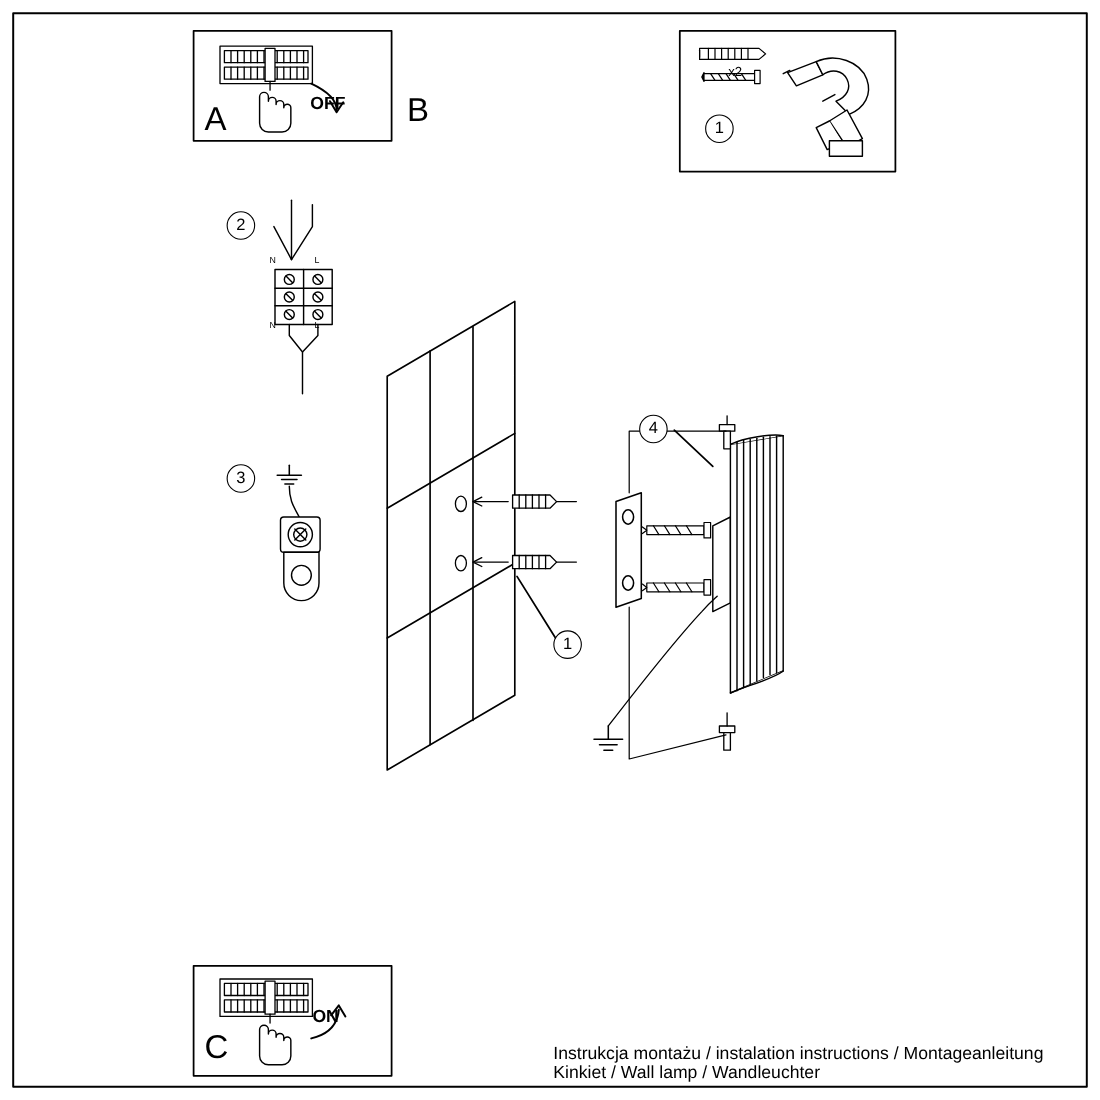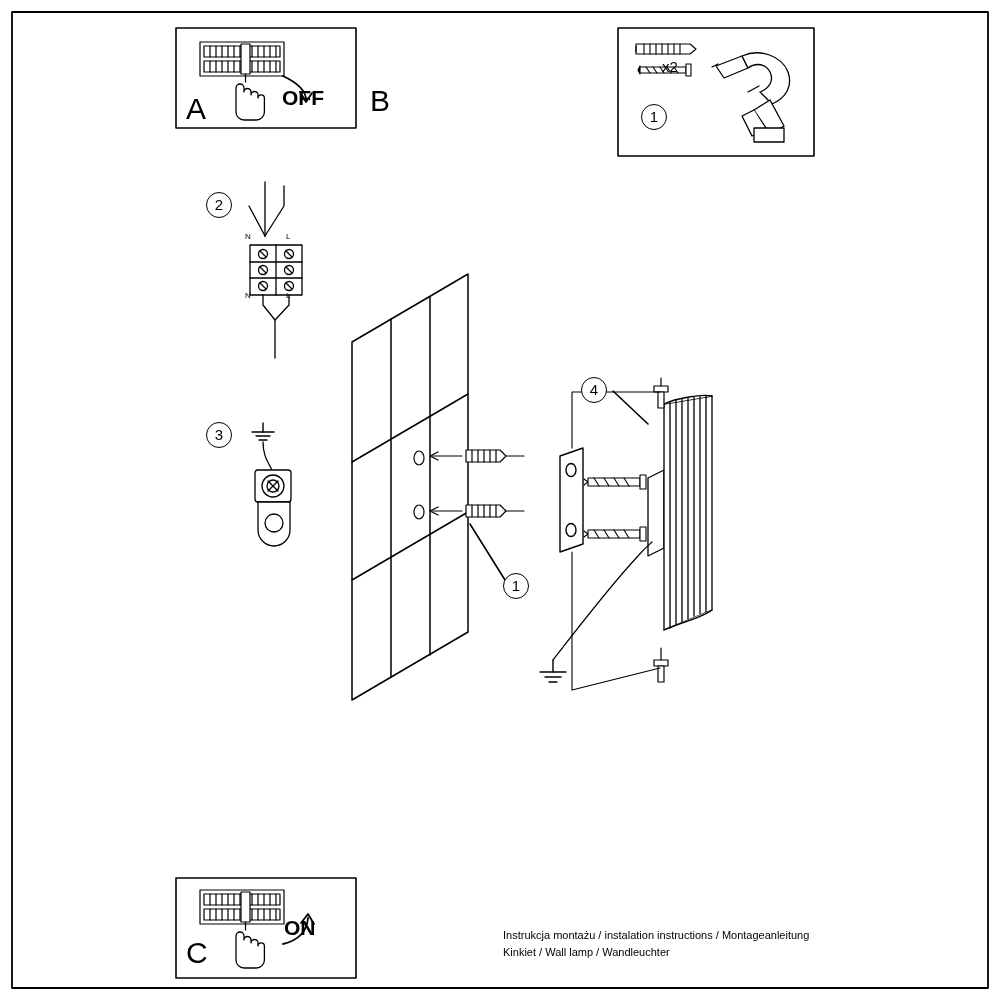--- a/index.html
+++ b/index.html
@@ -32,44 +32,45 @@
     font-family: "Liberation Sans", sans-serif;
     color: #000;
     white-space: nowrap;
   }
   .big-letter {
     font-size: 30px;
     font-weight: 400;
     letter-spacing: 0.5px;
   }
   .state-word {
-    font-size: 21px;
+    font-size: 16px;
     font-weight: 700;
   }
   .num-badge {
     position: absolute;
     width: 26px;
     height: 26px;
     border: 1.6px solid #000;
     border-radius: 50%;
     box-sizing: border-box;
     font-size: 15px;
     line-height: 23px;
     text-align: center;
     background: #fff;
   }
   .tiny-txt {
     font-size: 8px;
   }
   .footer-txt {
-    font-size: 11px;
+    font-size: 16px;
     line-height: 17px;
+    margin-top: 23px;
   }
   .x2 {
-    font-size: 15px;
+    font-size: 12px;
     text-align: center;
   }
 </style>
 </head>
 <body>
 
 <div id="sheet">
 
   <svg class="svg-layer" viewBox="0 0 1000 1000">
     <g fill="none" stroke="#000" stroke-width="1.6" stroke-linecap="round" stroke-linejoin="round">

